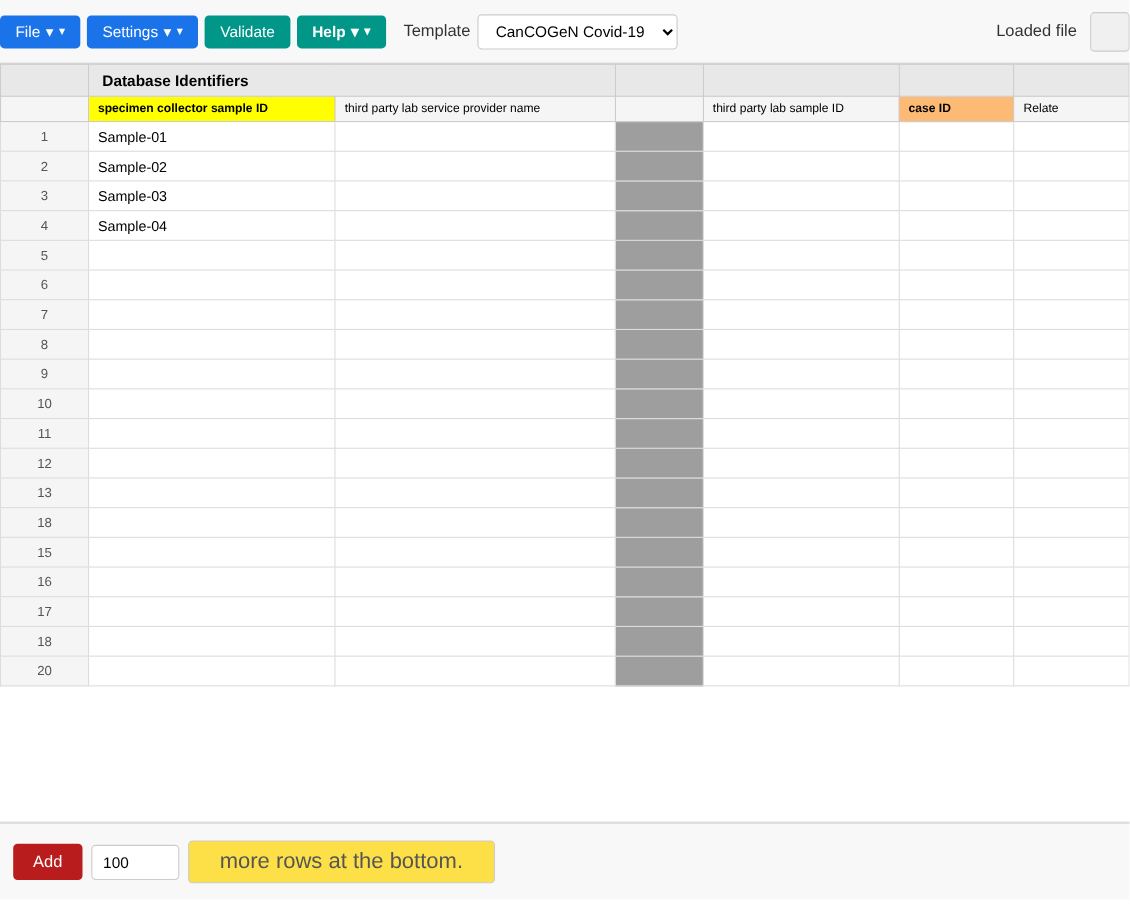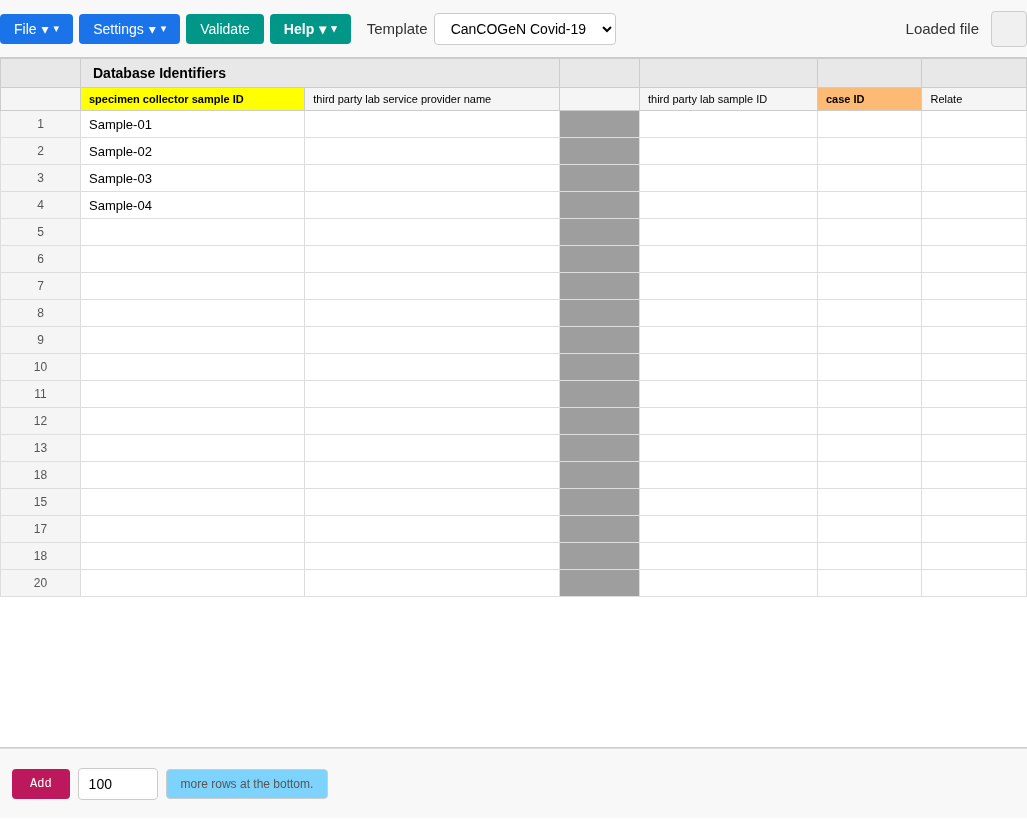--- a/index.html
+++ b/index.html
@@ -135,44 +135,43 @@
     #bottom-bar {
       display: flex;
       align-items: center;
       padding: 10px 12px;
       gap: 8px;
       background: #f8f8f8;
       border-top: 1px solid #ddd;
       height: 70px;
     }
     .add-btn {
-      background: #be185d;
+      background: #b91c1c;
       color: #fff;
       border: none;
       border-radius: 4px;
       padding: 8px 18px;
-      font-size: 12px;
+      font-size: 15px;
       cursor: pointer;
-      font-family: Liberation Mono, monospace;
     }
     .rows-input {
       border: 1px solid #ccc;
       border-radius: 4px;
       padding: 7px 10px;
       font-size: 14px;
       width: 80px;
       background: #fff;
     }
     .rows-label {
-      font-size: 12px;
+      font-size: 20px;
       color: #555;
-      background: #7dd3fc;
-      border: 1px solid #ccc;
-      border-radius: 4px;
-      padding: 7px 14px;
+      background: #fde047;
+      border: 1px solid #ccc;
+      border-radius: 4px;
+      padding: 7px 28px;
     }
   </style>
 </head>
 <body>
 
 <div id="toolbar">
   <button class="btn btn-blue btn-dropdown">
     <span>File</span>
     <span>▾</span>
   </button>
@@ -345,20 +344,29 @@
         <tr class="data-row">
           <td class="row-num">15</td>
           <td class="sample-cell"></td>
           <td></td>
           <td class="divider-col"></td>
           <td></td>
           <td></td>
           <td></td>
         </tr>
         <tr class="data-row">
+          <td class="row-num">16</td>
+          <td class="sample-cell"></td>
+          <td></td>
+          <td class="divider-col"></td>
+          <td></td>
+          <td></td>
+          <td></td>
+        </tr>
+        <tr class="data-row">
           <td class="row-num">17</td>
           <td class="sample-cell"></td>
           <td></td>
           <td class="divider-col"></td>
           <td></td>
           <td></td>
           <td></td>
         </tr>
         <tr class="data-row">
           <td class="row-num">18</td>

